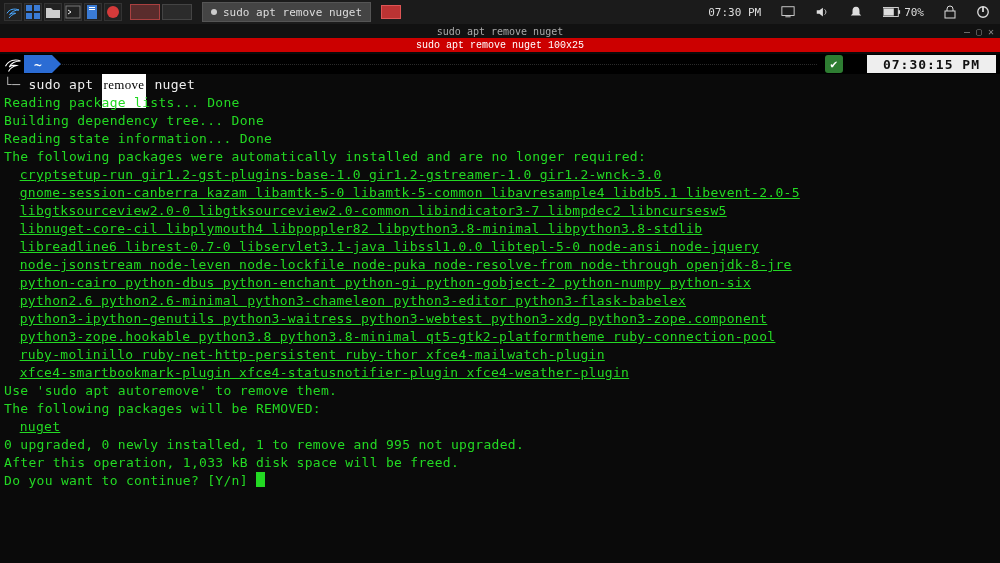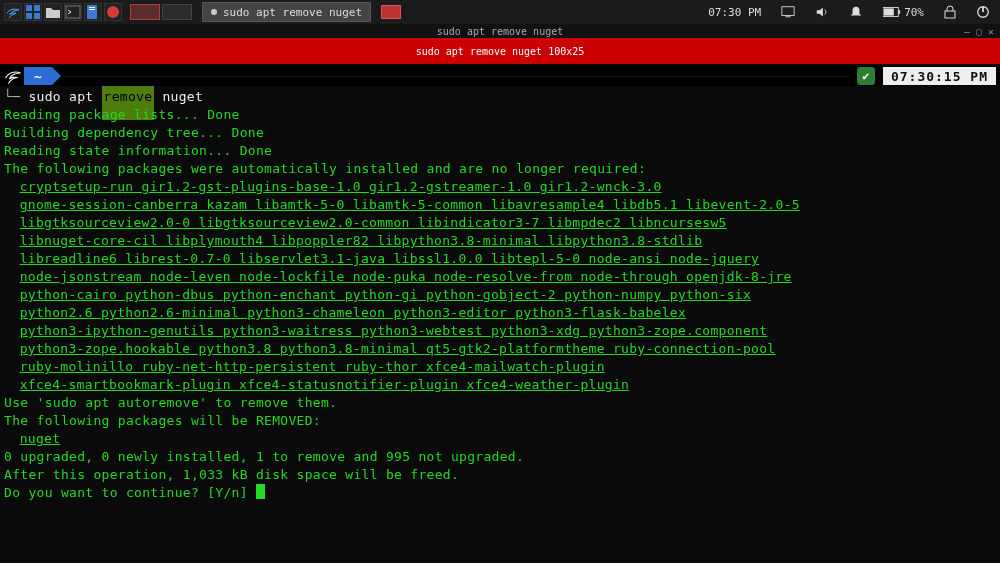--- a/index.html
+++ b/index.html
@@ -39,22 +39,22 @@
 
 .tb-icon { width:16px; height:16px; display:inline-block; }
 
 
 .title-band-dark {
   height: 14px; background: #111; color: #aaa; font-size: 10px;
   display: flex; align-items: center; justify-content: center; position: relative;
 }
 .title-band-dark .win-ctrl { position: absolute; right: 6px; display: flex; gap: 6px; font-size: 10px; color: #888;}
 .title-band-red {
-  height: 26px; background: #c00; color: #fff; font-size: 10px;
-  display: flex; align-items: center; justify-content: center;
+  height: 14px; background: #c00; color: #fff; font-size: 10px;
+  display: flex; align-items: center; justify-content: center; font-family: Liberation Mono, monospace;
 }
 
 
 .prompt-bar {
   display: flex; align-items: center; height: 20px;
   background: #000; position: relative; margin-top: 2px;
 }
 .prompt-bar .home-tab {
   background: #2b6cd4; color: #fff; padding: 0 10px; height: 18px;
   display: flex; align-items: center; font-weight: bold;
@@ -65,37 +65,37 @@
   border-top: 9px solid transparent; border-bottom: 9px solid transparent;
   border-left: 9px solid #2b6cd4;
 }
 .prompt-bar .filler { flex: 1; height: 1px; border-top: 1px dotted #2a2a2a; margin: 0 8px; }
 .prompt-bar .check {
   width: 18px; height: 18px; border-radius: 3px; background: #2e7d32;
   color: #fff; display: flex; align-items: center; justify-content: center;
   font-size: 12px; font-weight: bold;
 }
 .prompt-bar .clock {
-  background: #eee; color: #111; padding: 0 8px; height: 18px;
-  display: flex; align-items: center; margin-left: 8px; margin-right: 4px;
+  background: #eee; color: #111; padding: 0 16px; height: 18px;
+  display: flex; align-items: center; margin-left: 24px; margin-right: 4px;
   font-weight: bold; letter-spacing: 1px;
 }
 .kali-logo { width: 18px; height: 18px; margin-left: 4px; margin-right: 2px;}
 
 
 .term {
   padding: 2px 4px 4px 4px;
   color: #23d923;
   white-space: pre;
   line-height: 18px;
   letter-spacing: 0.3px;
 }
 .term .branch { color: #aaa; }
 .term .white { color: #eee; }
-.term .hl { background: #4d7c0f; color: #000; padding: 16px 2px; }
+.term .hl { background: #ffffff; color: #000; padding: 16px 2px; font-family: Liberation Serif, serif; }
 .term .cursor { display: inline-block; width: 9px; height: 15px; background: #23d923; vertical-align: -2px;}
 .pkg-indent { padding-left: 2ch; display: block; text-decoration: underline; }
 
 svg { display: block; }
 </style>
 </head>
 <body>
 
 <div class="taskbar">
   <div class="left">

